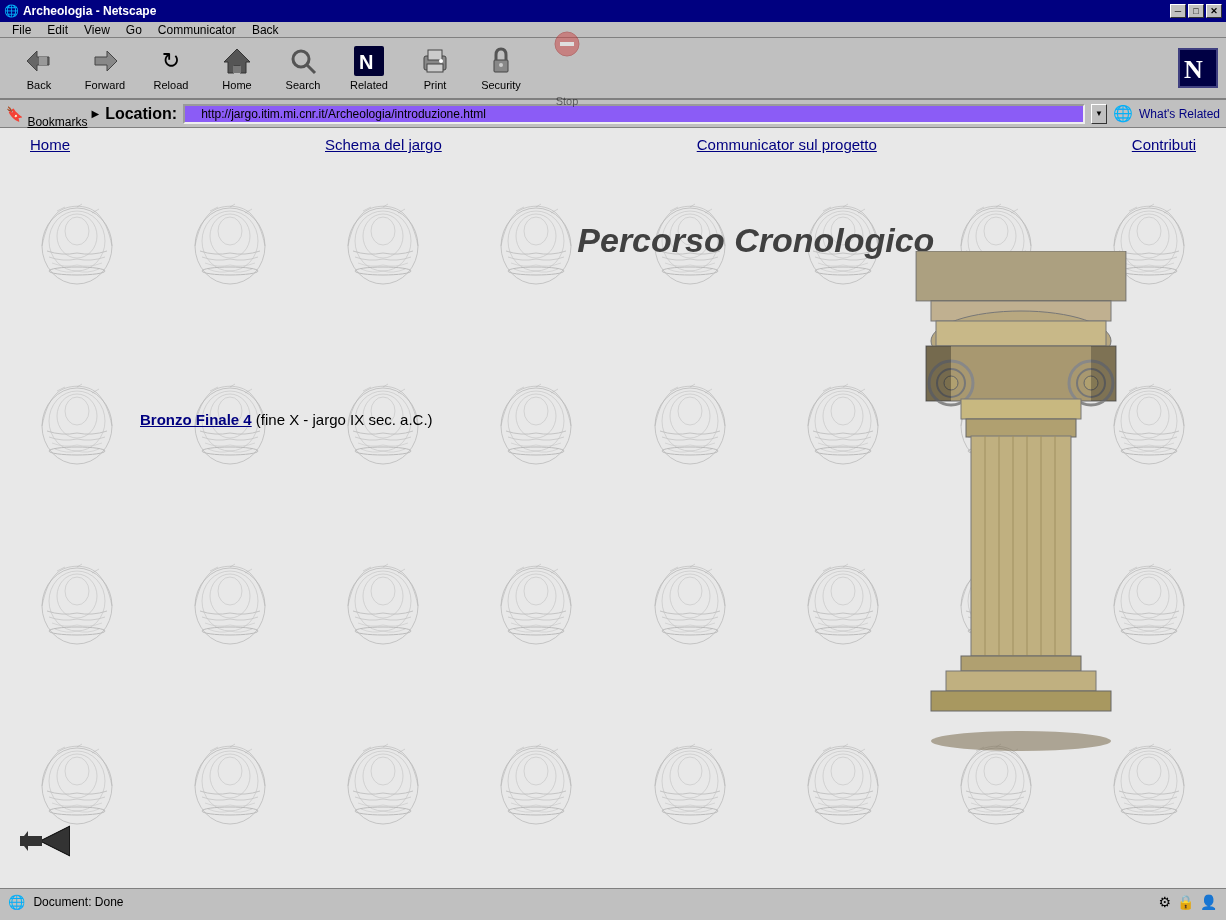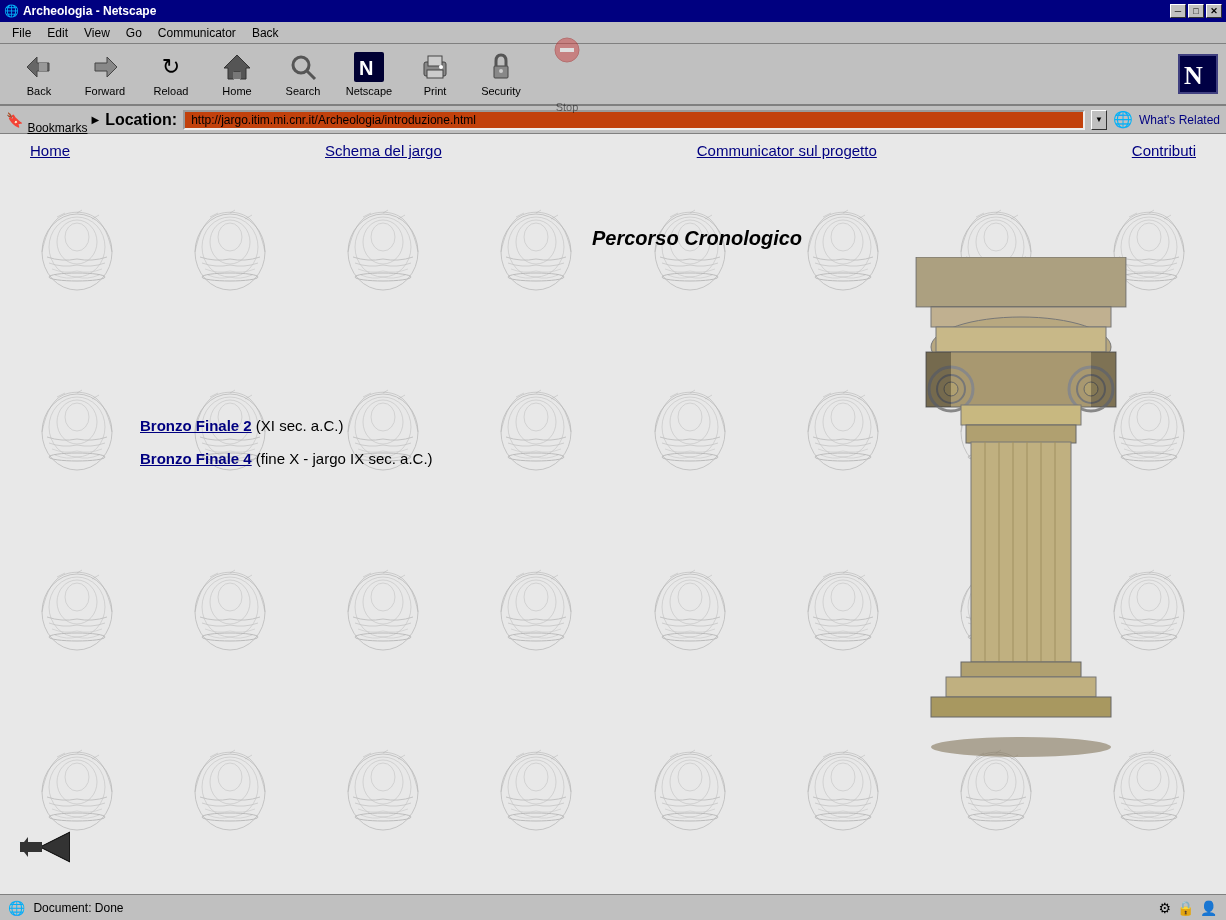--- a/index.html
+++ b/index.html
@@ -27,21 +27,21 @@
       border-bottom-color: #333;
       font-size: 9px;
       display: flex; align-items: center; justify-content: center;
       cursor: pointer;
       color: #000;
     }
 
     
     #menu-bar {
       background: #c0c0c0;
-      height: 22px;
+      height: 16px;
       display: flex;
       align-items: center;
       padding: 0 4px;
       font-size: 12px;
       border-bottom: 1px solid #808080;
     }
     .menu-item {
       padding: 2px 8px;
       cursor: pointer;
     }
@@ -98,22 +98,22 @@
       gap: 6px;
       font-size: 12px;
       border-bottom: 1px solid #808080;
     }
     #bookmarks-area { display: flex; align-items: center; gap: 4px; }
     #location-input {
       flex: 1;
       height: 20px;
       font-size: 12px;
       border: inset 2px;
-      padding: 0 6px;
-      background: #c2410c;
+      padding: 0 16px;
+      background: #8b5cf6;
     }
     #dropdown-btn {
       width: 16px; height: 20px;
       background: #c0c0c0;
       border: 1px solid #fff;
       border-right-color: #333;
       border-bottom-color: #333;
       cursor: pointer;
       display: flex; align-items: center; justify-content: center;
       font-size: 8px;
@@ -179,24 +179,24 @@
       width: 100px;
       height: 100px;
     }
 
     
     #percorso-title {
       position: absolute;
       top: 60px;
       left: 50%;
       transform: translateX(-10%);
-      font-size: 20px;
+      font-size: 34px;
       font-style: italic;
       font-weight: bold;
-      color: #000000;
+      color: #404040;
       white-space: nowrap;
       pointer-events: none;
     }
 
     
     #links-area {
       position: absolute;
       left: 140px;
       top: 250px;
       display: flex;
@@ -316,21 +316,21 @@
     <span>Search</span>
   </button>
 
   <button class="toolbar-btn">
     <div class="toolbar-icon">
       <svg width="30" height="30" viewBox="0 0 30 30">
         <rect width="30" height="30" fill="#000033" rx="2"></rect>
         <text x="5" y="23" font-size="20" font-weight="bold" fill="white">N</text>
       </svg>
     </div>
-    <span>Netscape</span>
+    <span>Related</span>
   </button>
 
   <button class="toolbar-btn">
     <div class="toolbar-icon">
       <svg width="30" height="30" viewBox="0 0 30 30">
         <rect x="4" y="10" width="22" height="14" fill="#888" rx="2" stroke="#444" stroke-width="1"></rect>
         <rect x="8" y="4" width="14" height="10" fill="#ccc" stroke="#444" stroke-width="1"></rect>
         <rect x="7" y="18" width="16" height="8" fill="#ccc" stroke="#444" stroke-width="1"></rect>
         <circle cx="21" cy="15" r="2" fill="#fff"></circle>
       </svg>
@@ -981,23 +981,20 @@
         <ellipse cx="115" cy="490" rx="90" ry="10" fill="#706040" opacity="0.5"></ellipse>
 
         <rect x="10" y="0" width="210" height="50" fill="rgba(0,0,0,0.2)"></rect>
         <rect x="20" y="95" width="25" height="55" fill="rgba(0,0,0,0.3)"></rect>
         <rect x="185" y="95" width="25" height="55" fill="rgba(0,0,0,0.25)"></rect>
       </svg>
     </div>
 
     <div id="links-area">
       <div class="period-link">
-        <a href="#">Bronzo Finale 2</a><span> (XI sec. a.C.)</span>
-      </div>
-      <div class="period-link">
         <a href="#">Bronzo Finale 4</a><span> (fine X - jargo IX sec. a.C.)</span>
       </div>
     </div>
 
     <div id="arrow-icon">
       <svg width="50" height="40" viewBox="0 0 50 40">
         <polygon points="20,20 50,5 50,35" fill="#333" stroke="#000" stroke-width="1"></polygon>
         <rect x="0" y="15" width="22" height="10" fill="#333"></rect>
         <polygon points="0,20 8,10 8,30" fill="#333"></polygon>
       </svg>

